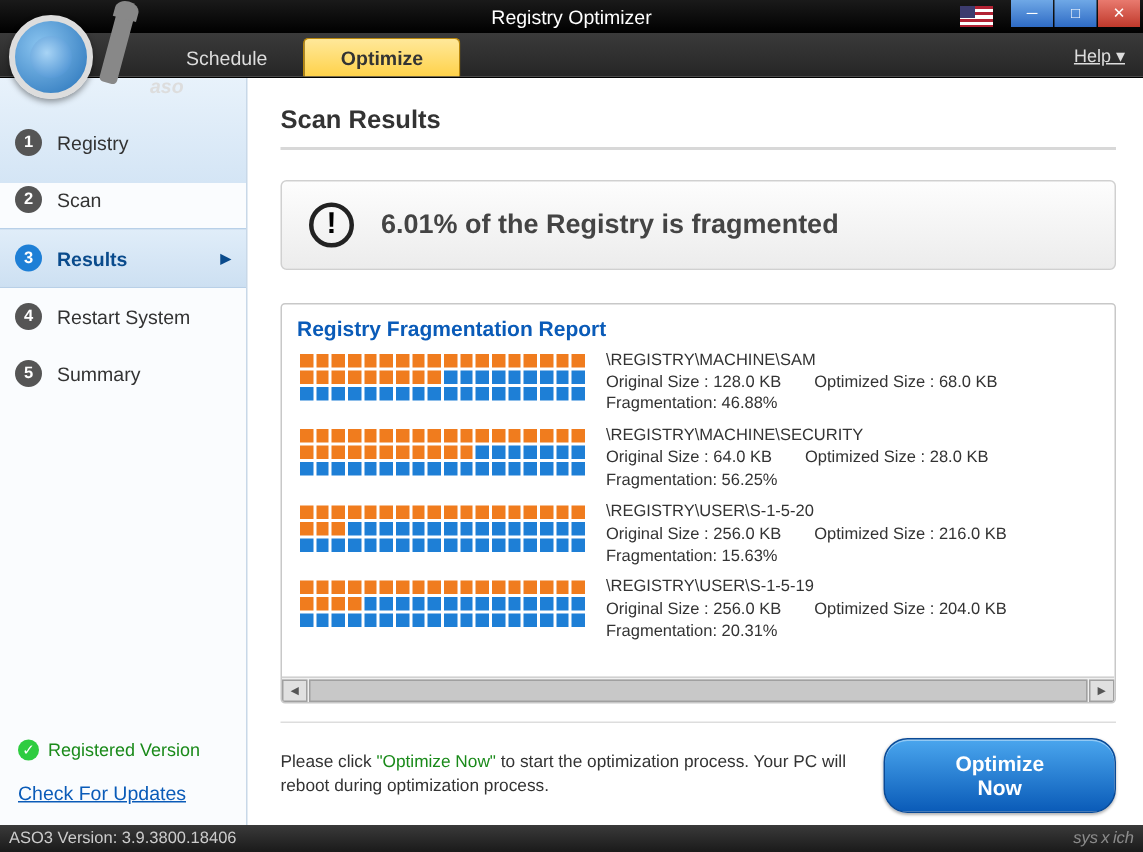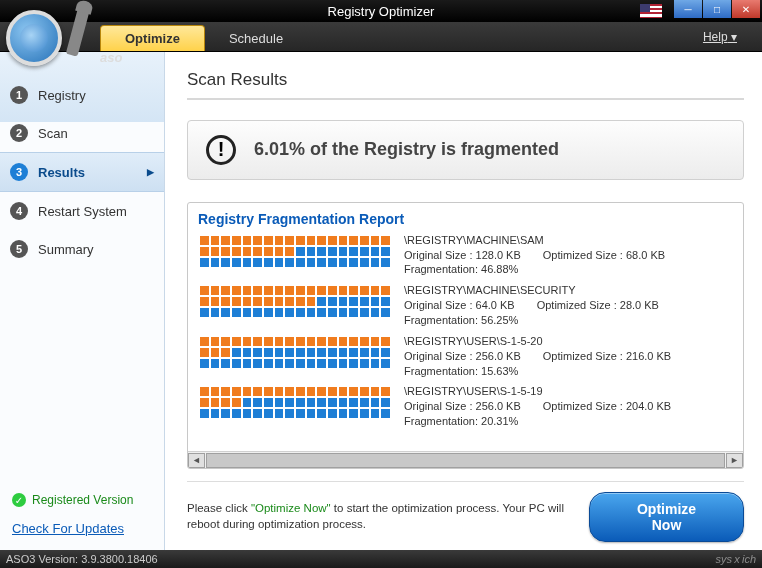--- a/index.html
+++ b/index.html
@@ -12,21 +12,21 @@
 .winbtns { position: absolute; right: 2px; top: 0; display: flex; }
 .winbtn { width: 28px; height: 18px; margin-left: 1px; display: flex; align-items: center; justify-content: center; color: #fff; font-size: 10px; }
 .winbtn.min { background: linear-gradient(#6fa8e6, #2e6bc5); }
 .winbtn.max { background: linear-gradient(#6fa8e6, #2e6bc5); }
 .winbtn.close { background: linear-gradient(#e87a6f, #c0392b); }
 
 .menubar { height: 30px; background: linear-gradient(#3a3a3a, #262626); display: flex; align-items: flex-end; padding-left: 100px; position: relative; border-bottom: 1px solid #000; }
 .brand { position: absolute; left: 100px; top: 4px; color: #ddd; font-style: italic; font-weight: bold; font-size: 13px; margin-top: 24px; }
 .tab { padding: 5px 24px; color: #ddd; font-size: 13px; cursor: pointer; }
 .tab.active { background: linear-gradient(#ffe89a, #ffd24a); color: #333; border-radius: 4px 4px 0 0; border: 1px solid #b8860b; border-bottom: none; font-weight: bold; }
-.help { position: absolute; right: 25px; color: #ddd; text-decoration: underline; font-size: 12px; top: 8px; }
+.help { position: absolute; right: 12px; color: #ddd; text-decoration: underline; font-size: 12px; top: 8px; }
 
 .logo { position: absolute; left: 6px; top: 10px; width: 80px; height: 66px; z-index: 5; }
 .logo .gear { width: 56px; height: 56px; border-radius: 50%; background: radial-gradient(circle at 35% 35%, #8bc5f0, #2571b8); border: 4px solid #ddd; position: relative; box-shadow: 0 2px 4px rgba(0,0,0,0.4); }
 .logo .gear::before { content:''; position:absolute; inset:10px; border-radius:50%; background: radial-gradient(circle at 40% 40%, #a8d4f5, #3a85cc); }
 .logo .wrench { position:absolute; right:2px; top:-4px; width:12px; height:50px; background:#888; border-radius:3px; transform:rotate(15deg); }
 .logo .wrench::before { content:''; position:absolute; top:-6px; left:-2px; width:16px; height:12px; background:#888; border-radius:50% 50% 0 0; }
 
 .body { display: flex; height: 498px; }
 
 .sidebar { width: 165px; background: linear-gradient(to bottom, #e8f2fb 0, #d4e5f5 70px, #fafcfe 70px); border-right: 1px solid #c8d8e8; display: flex; flex-direction: column; padding-top: 24px; }
@@ -34,21 +34,21 @@
 .step .num { width: 18px; height: 18px; border-radius: 50%; background: #555; color: #fff; display: flex; align-items: center; justify-content: center; font-size: 11px; margin-right: 10px; font-weight: bold; }
 .step.active { background: linear-gradient(#e0edf9, #cde0f2); border-top: 1px solid #b8d0e8; border-bottom: 1px solid #b8d0e8; color: #0a4b8c; font-weight: bold; }
 .step.active .num { background: #1e7fd6; }
 .step .arrow { margin-left: auto; font-size: 9px; color: #0a4b8c; }
 .sidebar-bottom { margin-top: auto; padding: 10px 12px 14px; }
 .reg { color: #1a8a1a; display: flex; align-items: center; gap: 6px; font-size: 12px; margin-bottom: 14px; }
 .reg .check { width:14px; height:14px; border-radius:50%; background:#2ecc40; color:#fff; display:flex; align-items:center; justify-content:center; font-size:10px; }
 .updates { color: #0a5bb8; text-decoration: underline; font-size: 13px; cursor: pointer; }
 
 .main { flex: 1; padding: 18px 18px 0 22px; display: flex; flex-direction: column; }
-.page-title { font-size: 17px; font-weight: normal; color: #333; margin-bottom: 8px; }
+.page-title { font-size: 17px; font-weight: bold; color: #333; margin-bottom: 8px; }
 .hr { height: 2px; background: #d8d8d8; margin-bottom: 20px; }
 
 .frag-banner { border: 1px solid #d0d0d0; background: linear-gradient(#fdfdfd, #ececec); border-radius: 4px; padding: 14px 18px; display: flex; align-items: center; gap: 18px; margin-bottom: 22px; }
 .frag-banner .excl { width: 30px; height: 30px; border: 3px solid #222; border-radius: 50%; display: flex; align-items: center; justify-content: center; font-size: 20px; font-weight: bold; }
 .frag-banner .msg { font-size: 18px; font-weight: bold; color: #444; }
 
 .report { border: 1px solid #c8c8c8; border-radius: 3px; height: 296px; overflow: hidden; display: flex; flex-direction: column; }
 .report-title { color: #0a5bb8; font-weight: bold; font-size: 14px; padding: 8px 10px 6px; }
 .report-body { flex: 1; overflow: auto; padding: 0 6px 6px 12px; }
 .entry { display: flex; gap: 14px; margin-bottom: 6px; }
@@ -88,22 +88,22 @@
   <span class="flag"></span>
   <div class="winbtns">
     <div class="winbtn min">─</div>
     <div class="winbtn max">□</div>
     <div class="winbtn close">✕</div>
   </div>
 </div>
 
 <div class="menubar">
   <span class="brand">aso</span>
+  <div class="tab">Schedule</div>
   <div class="tab active">Optimize</div>
-  <div class="tab">Schedule</div>
   <span class="help"><span>Help</span> ▾</span>
 </div>
 
 <div class="logo">
   <div class="gear"></div>
   <div class="wrench"></div>
 </div>
 
 <div class="body">
   <div class="sidebar">

